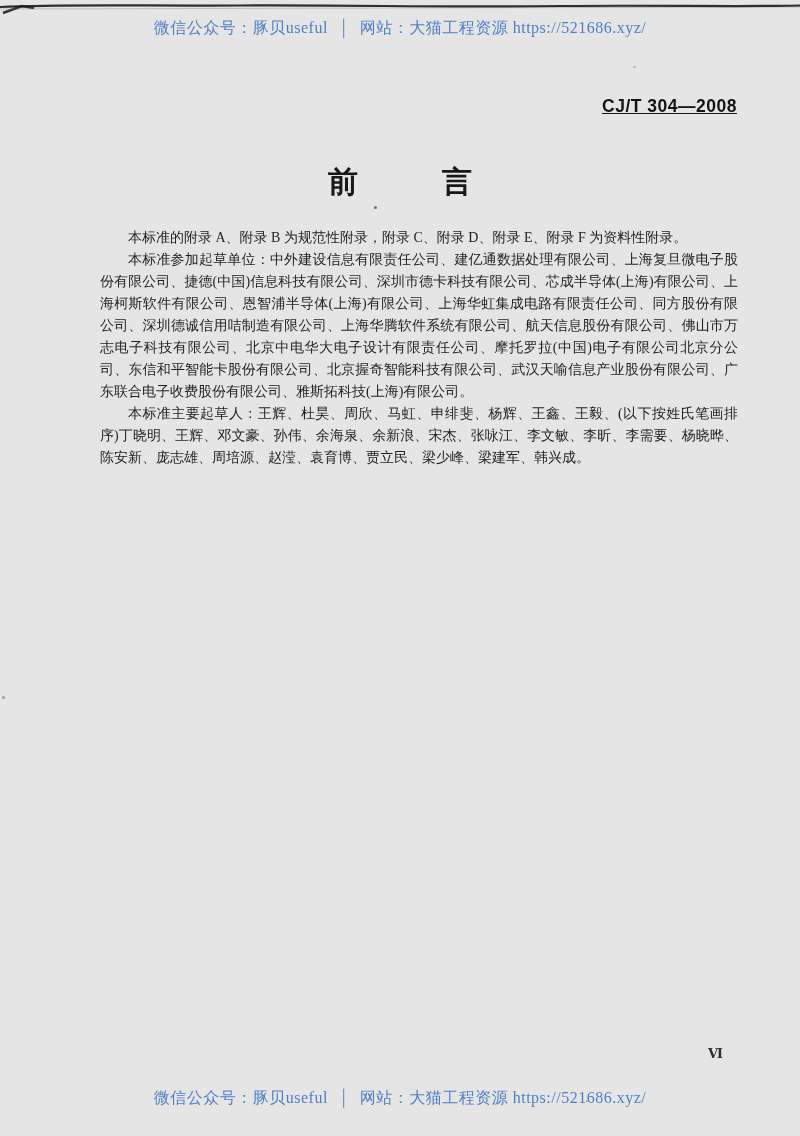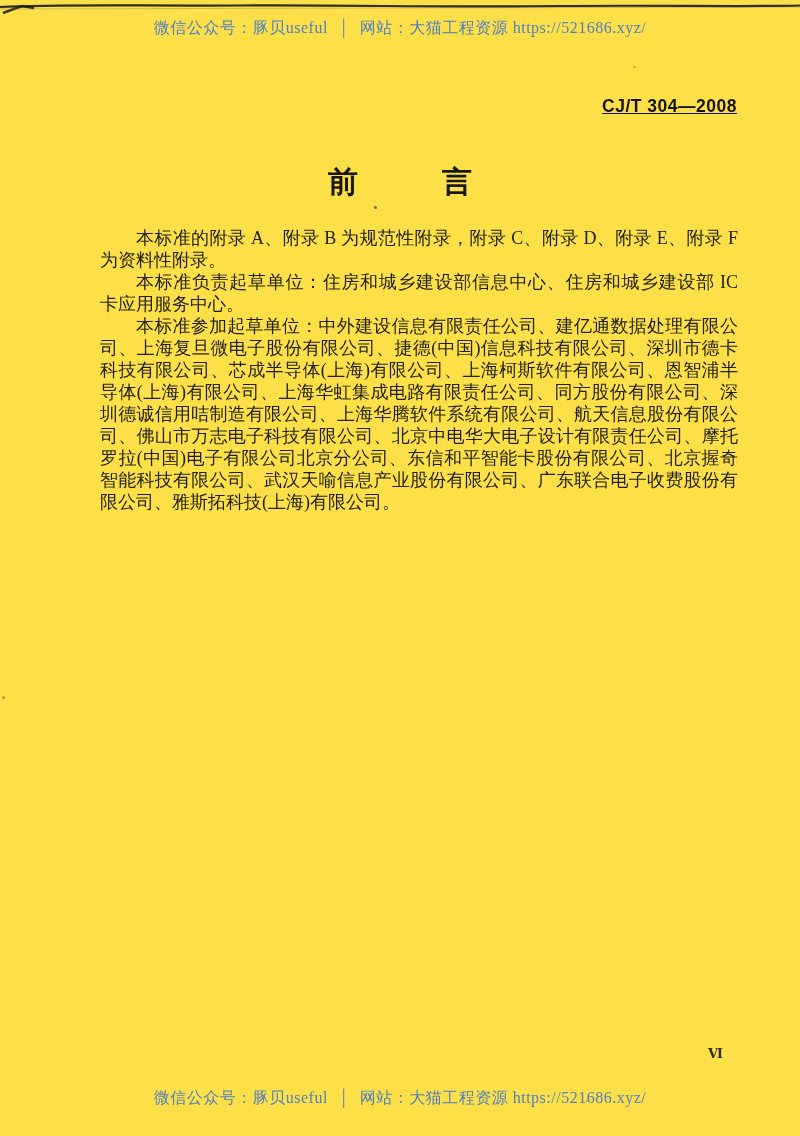--- a/index.html
+++ b/index.html
@@ -1,20 +1,20 @@
 <!DOCTYPE html>
 <html><head>
 <meta charset="utf-8">
 <style>
   html,body{margin:0;padding:0;background:#888;}
   .page{
     position:relative;
     width:800px;height:1136px;
     margin:0 auto;
-    background:#fde047;
+    background:#e5e5e5;
     overflow:hidden;
     font-family:"Liberation Serif","DejaVu Serif",serif;
     color:#1b1b1b;
   }
   .watermark{
     position:absolute;left:0;width:800px;
     text-align:center;
     font-size:16px;
     letter-spacing:0.5px;
     color:#4e7fc4;
@@ -34,21 +34,21 @@
   }
   .doc-title{
     position:absolute;top:162px;left:0;width:800px;
     display:flex;justify-content:center;gap:84px;
     font-size:30px;font-weight:bold;
     font-family:"Liberation Sans","DejaVu Sans",sans-serif;
     color:#181818;
   }
   .body-text{
     position:absolute;top:227px;left:100px;width:638px;
-    font-size:18px;line-height:22px;
+    font-size:14px;line-height:22px;
     text-align:justify;
     color:#1f1f1f;
   }
   .body-text p{
     margin:0;
     text-indent:2em;
   }
   .page-number{
     position:absolute;top:1046px;left:708px;
     font-size:13px;font-weight:bold;
@@ -84,22 +84,22 @@
     <span>言</span>
   </div>
 
   <div class="speck s1"></div>
   <div class="speck s2"></div>
   <div class="speck s3"></div>
   <div class="speck s4"></div>
 
   <div class="body-text">
     <p>本标准的附录 A、附录 B 为规范性附录，附录 C、附录 D、附录 E、附录 F 为资料性附录。</p>
-    <p>本标准负责起草单位：住房和城乡建设部信息中心、住房和城乡建设部 IC 卡应用服务中心。</p>
     <p>本标准参加起草单位：中外建设信息有限责任公司、建亿通数据处理有限公司、上海复旦微电子股份有限公司、捷德(中国)信息科技有限公司、深圳市德卡科技有限公司、芯成半导体(上海)有限公司、上海柯斯软件有限公司、恩智浦半导体(上海)有限公司、上海华虹集成电路有限责任公司、同方股份有限公司、深圳德诚信用咭制造有限公司、上海华腾软件系统有限公司、航天信息股份有限公司、佛山市万志电子科技有限公司、北京中电华大电子设计有限责任公司、摩托罗拉(中国)电子有限公司北京分公司、东信和平智能卡股份有限公司、北京握奇智能科技有限公司、武汉天喻信息产业股份有限公司、广东联合电子收费股份有限公司、雅斯拓科技(上海)有限公司。</p>
+    <p>本标准主要起草人：王辉、杜昊、周欣、马虹、申绯斐、杨辉、王鑫、王毅、(以下按姓氏笔画排序)丁晓明、王辉、邓文豪、孙伟、余海泉、余新浪、宋杰、张咏江、李文敏、李昕、李需要、杨晓晔、陈安新、庞志雄、周培源、赵滢、袁育博、贾立民、梁少峰、梁建军、韩兴成。</p>
   </div>
 
   <div class="page-number">Ⅵ</div>
 
   <div class="watermark bottom">
     <span>微信公众号：豚贝useful</span><span class="sep">│</span><span>网站：大猫工程资源</span>&nbsp;<span>https://521686.xyz/</span>
   </div>
 
 </div>
 

